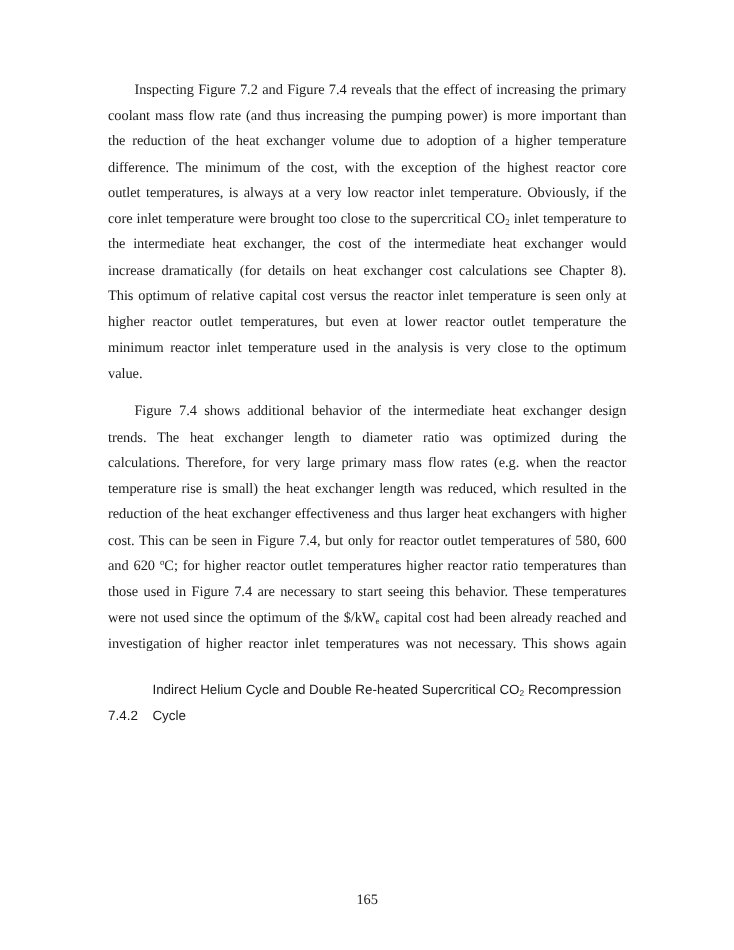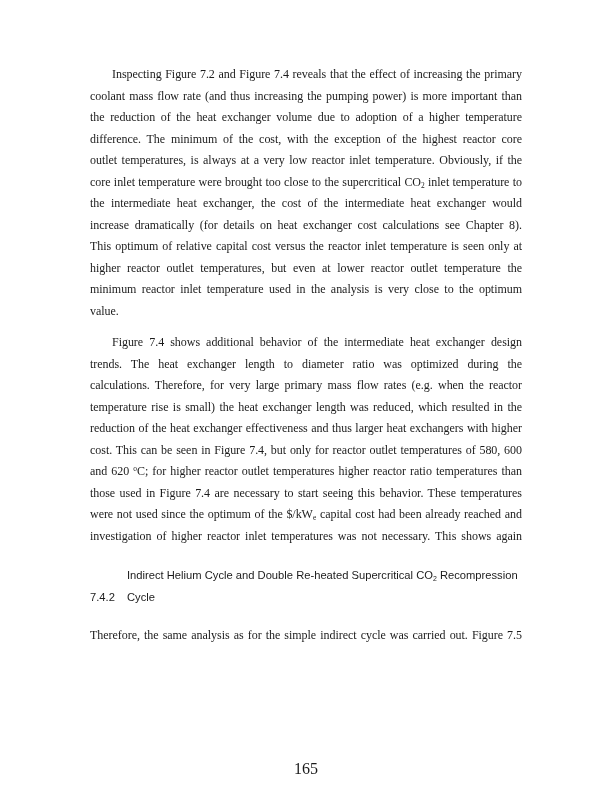--- a/index.html
+++ b/index.html
@@ -55,23 +55,22 @@
     width: 37px;
     line-height: 22px;
   }
   .heading-text { flex: 1; }
   .footer {
     position: absolute;
     left: 0;
     right: 0;
     top: 742px;
     text-align: center;
-    font-size: 16px;
+    font-size: 12px;
     line-height: 14px;
-    margin-top: 20px;
   }
 </style>
 </head>
 <body>
 
 <div class="page">
   <div class="body-text">
 
     <div class="para para-1">
         <div class="line indent full"><span>Inspecting Figure 7.2 and Figure 7.4 reveals that the effect of increasing the primary</span></div>
@@ -103,21 +102,20 @@
 
     <div class="heading">
       <span class="heading-number">7.4.2</span>
       <div class="heading-text">
           <div class="line"><span>Indirect Helium Cycle and Double Re-heated Supercritical CO</span><sub>2</sub><span> Recompression</span></div>
           <div class="line"><span>Cycle</span></div>
         </div>
     </div>
 
     <div class="para para-3">
-        <div class="line full"><span>Therefore, the same analysis as for the simple indirect cycle was carried out.  Figure 7.5</span></div>
       </div>
 
   </div>
 
   <div class="footer">
     <span>165</span>
   </div>
 </div>
 
 </body></html>

